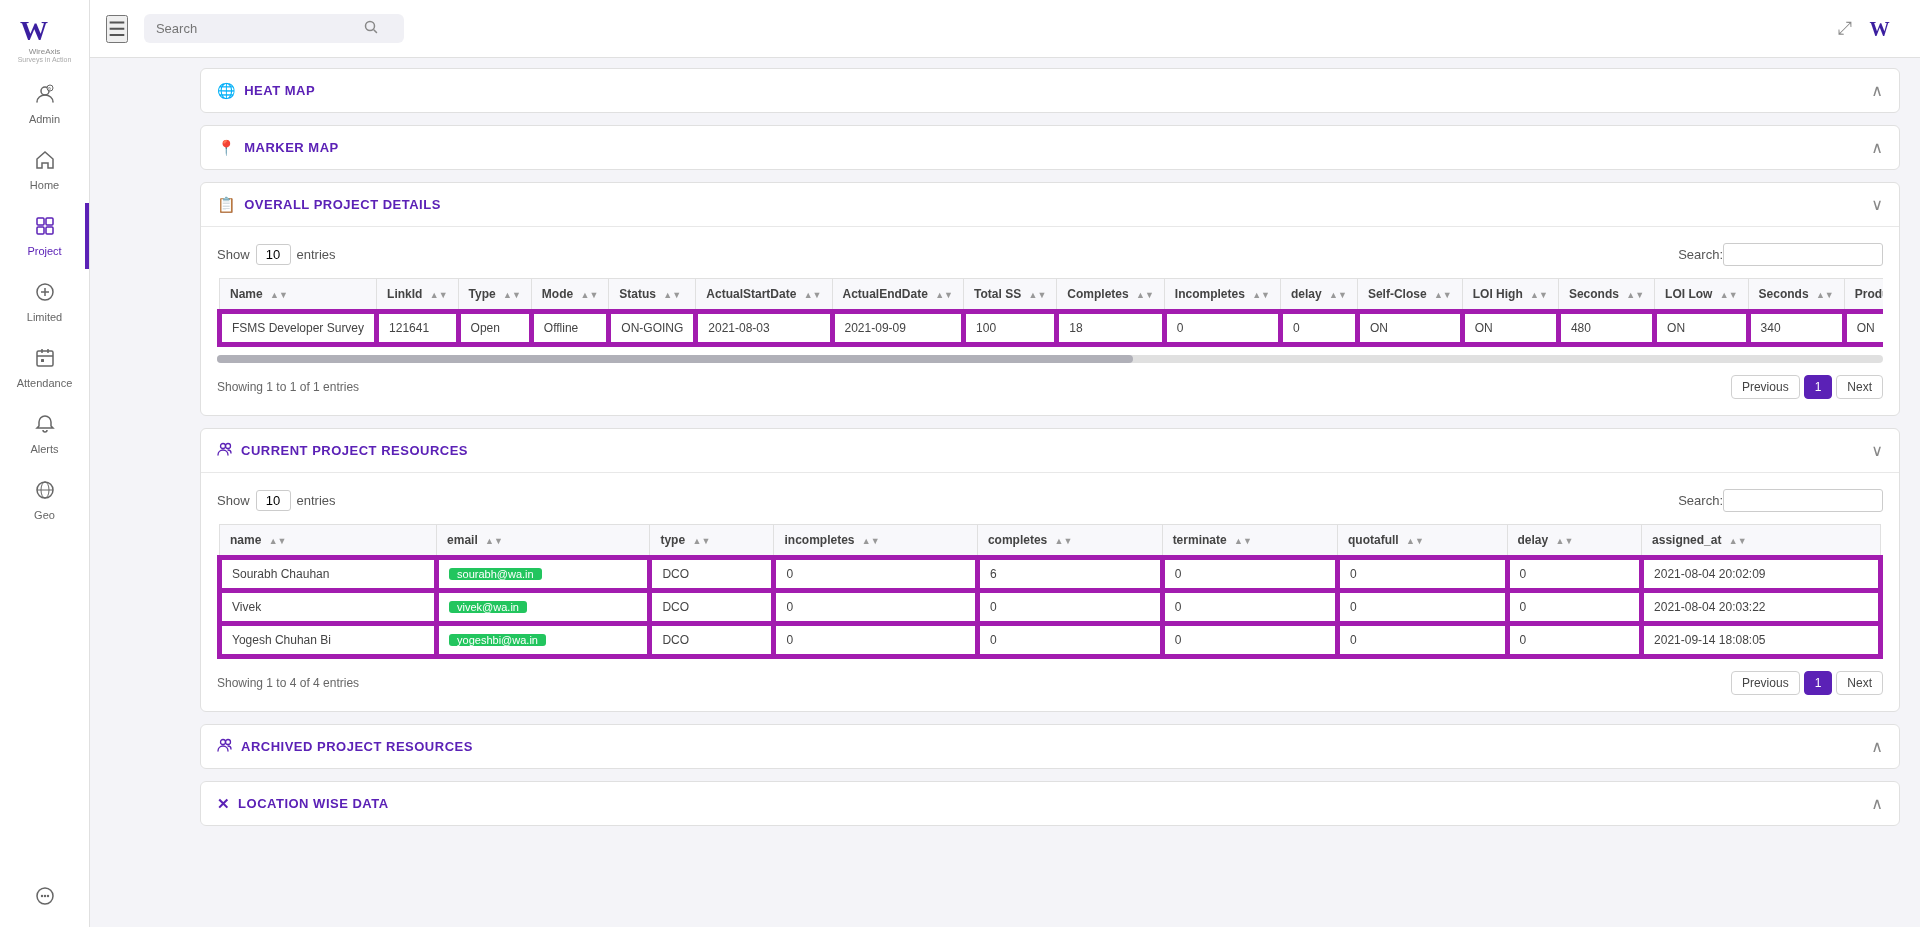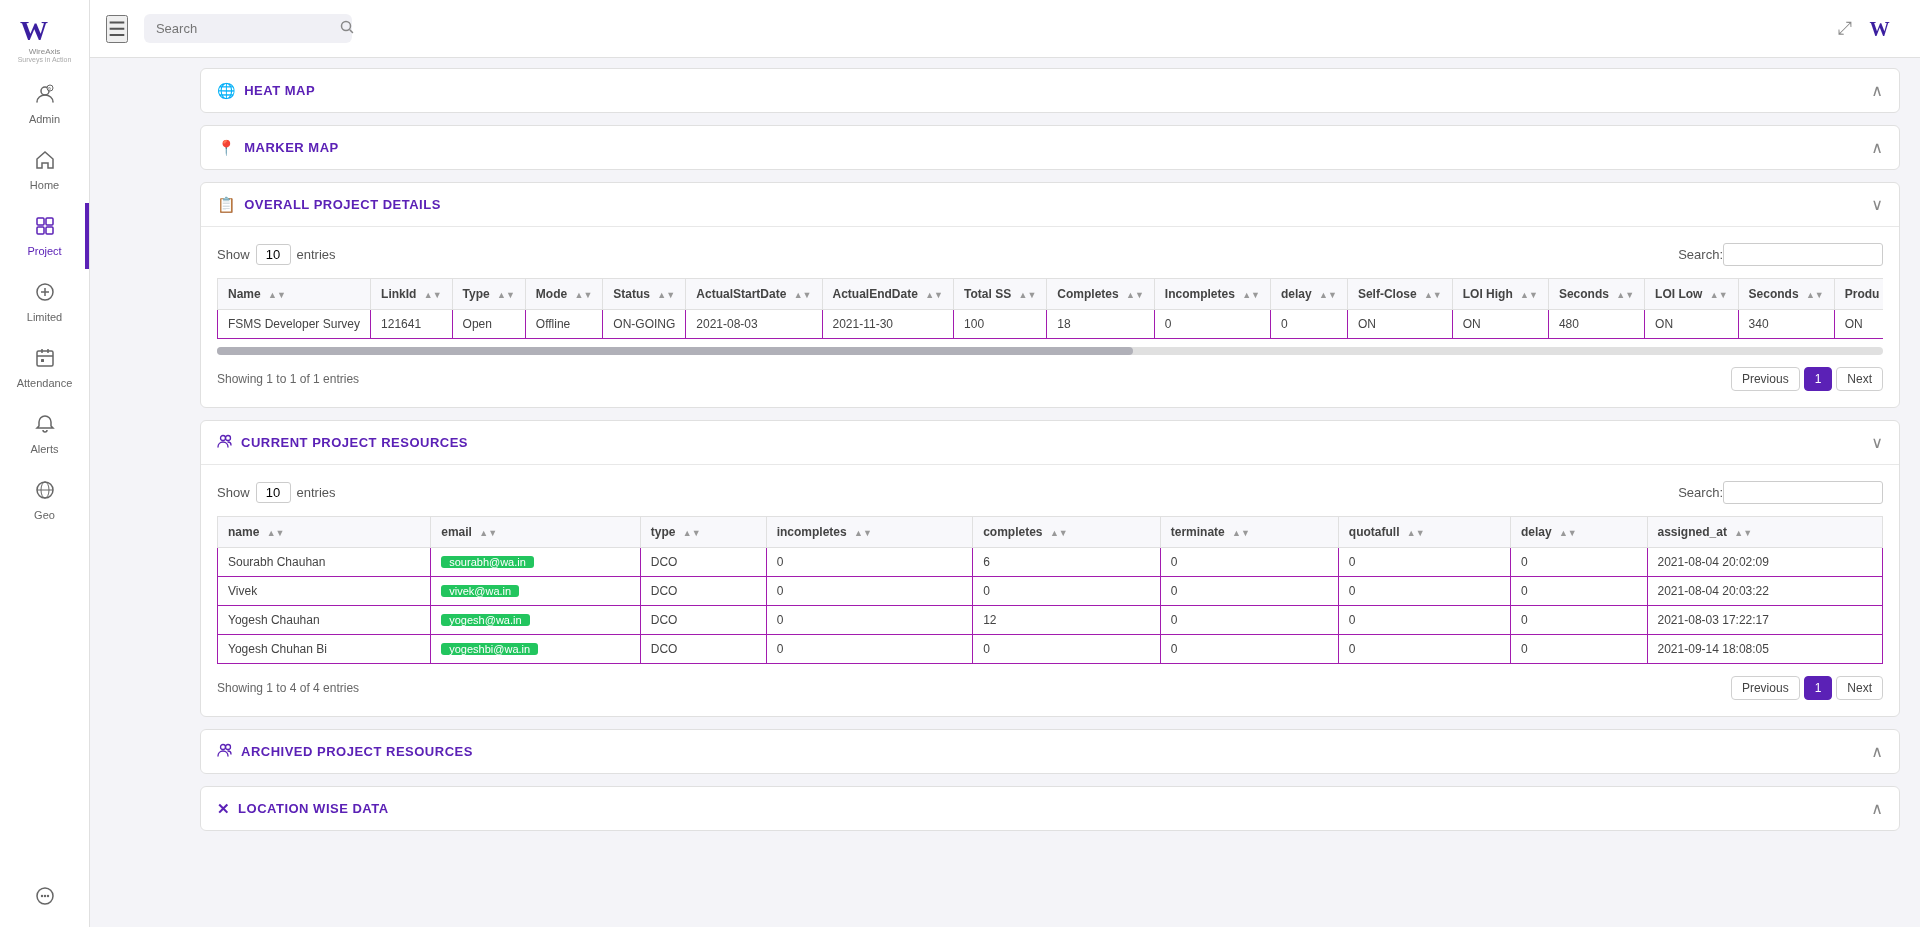--- a/index.html
+++ b/index.html
@@ -66,21 +66,21 @@
       cursor: pointer;
       color: #555;
     }
     .search-box {
       display: flex;
       align-items: center;
       background: #f0f0f5;
       border-radius: 6px;
       padding: 6px 12px;
       gap: 8px;
-      width: 208px;
+      width: 260px;
     }
     .search-box input {
       border: none;
       background: transparent;
       outline: none;
       font-size: 13px;
       color: #333;
       width: 200px;
     }
     .search-icon { color: #888; }
@@ -173,21 +173,21 @@
     }
     .data-table th .sort-arrows {
       display: inline-flex;
       flex-direction: column;
       margin-left: 4px;
       font-size: 9px;
       color: #999;
       line-height: 1;
     }
     .data-table td {
-      border: 1px solid #a21caf;
+      border: 5px solid #a21caf;
       padding: 7px 10px;
       color: #444;
       white-space: nowrap;
     }
 
     
     .pagination-row {
       display: flex;
       align-items: center;
       justify-content: space-between;
@@ -426,21 +426,21 @@
             </tr>
           </thead>
           <tbody id="overall-table-body">
           <tr>
                 <td>FSMS Developer Survey</td>
                 <td>121641</td>
                 <td>Open</td>
                 <td>Offline</td>
                 <td>ON-GOING</td>
                 <td>2021-08-03</td>
-                <td>2021-11-30</td>
+                <td>2021-09-09</td>
                 <td>100</td>
                 <td>18</td>
                 <td>0</td>
                 <td>0</td>
                 <td>ON</td>
                 <td>ON</td>
                 <td>480</td>
                 <td>ON</td>
                 <td>340</td>
                 <td>ON</td>
@@ -521,31 +521,20 @@
                 <td><span class="email-badge">vivek@wa.in</span></td>
                 <td>DCO</td>
                 <td>0</td>
                 <td>0</td>
                 <td>0</td>
                 <td>0</td>
                 <td>0</td>
                 <td>2021-08-04 20:03:22</td>
               </tr>
               <tr>
-                <td>Yogesh Chauhan</td>
-                <td><span class="email-badge">yogesh@wa.in</span></td>
-                <td>DCO</td>
-                <td>0</td>
-                <td>12</td>
-                <td>0</td>
-                <td>0</td>
-                <td>0</td>
-                <td>2021-08-03 17:22:17</td>
-              </tr>
-              <tr>
                 <td>Yogesh Chuhan Bi</td>
                 <td><span class="email-badge">yogeshbi@wa.in</span></td>
                 <td>DCO</td>
                 <td>0</td>
                 <td>0</td>
                 <td>0</td>
                 <td>0</td>
                 <td>0</td>
                 <td>2021-09-14 18:08:05</td>
               </tr>

